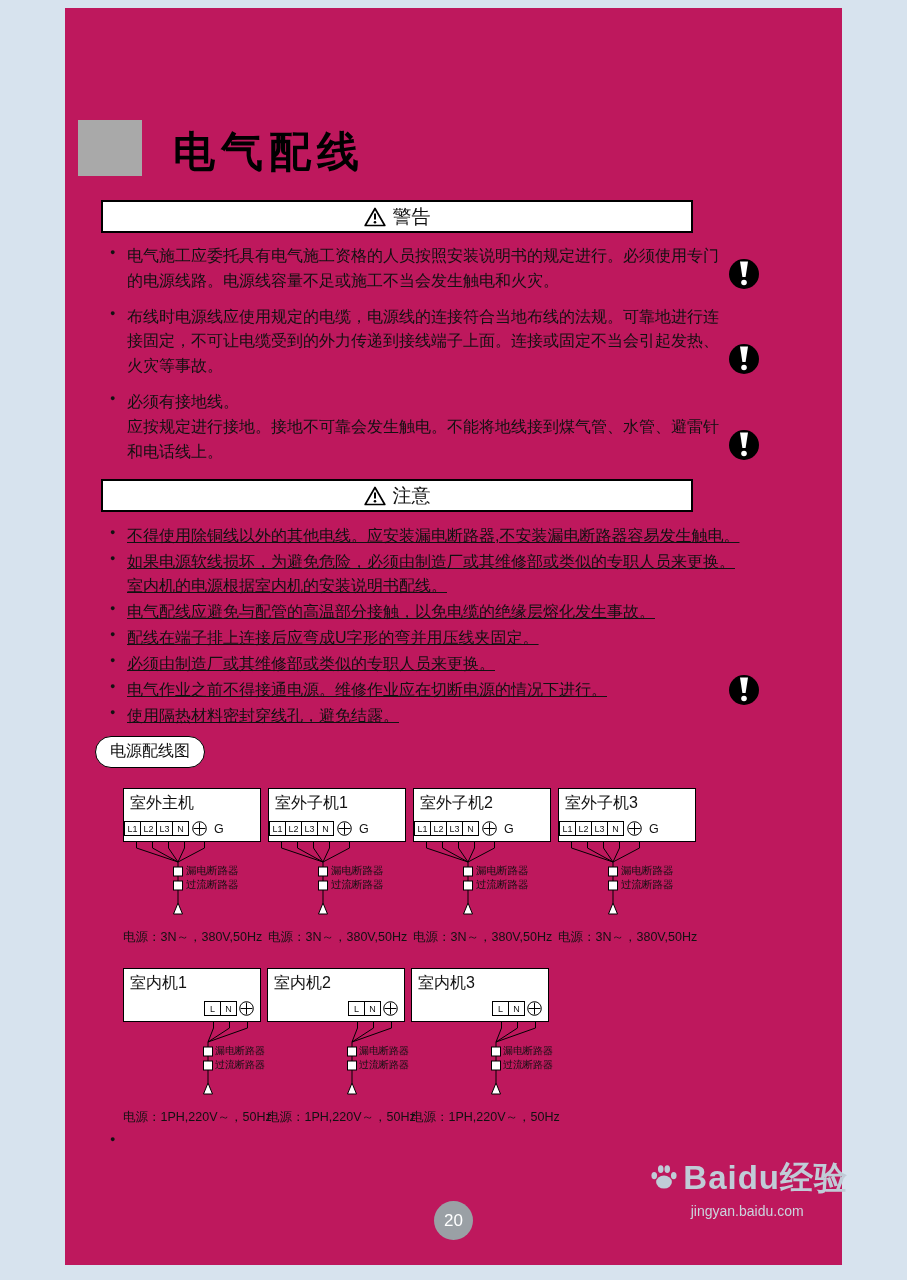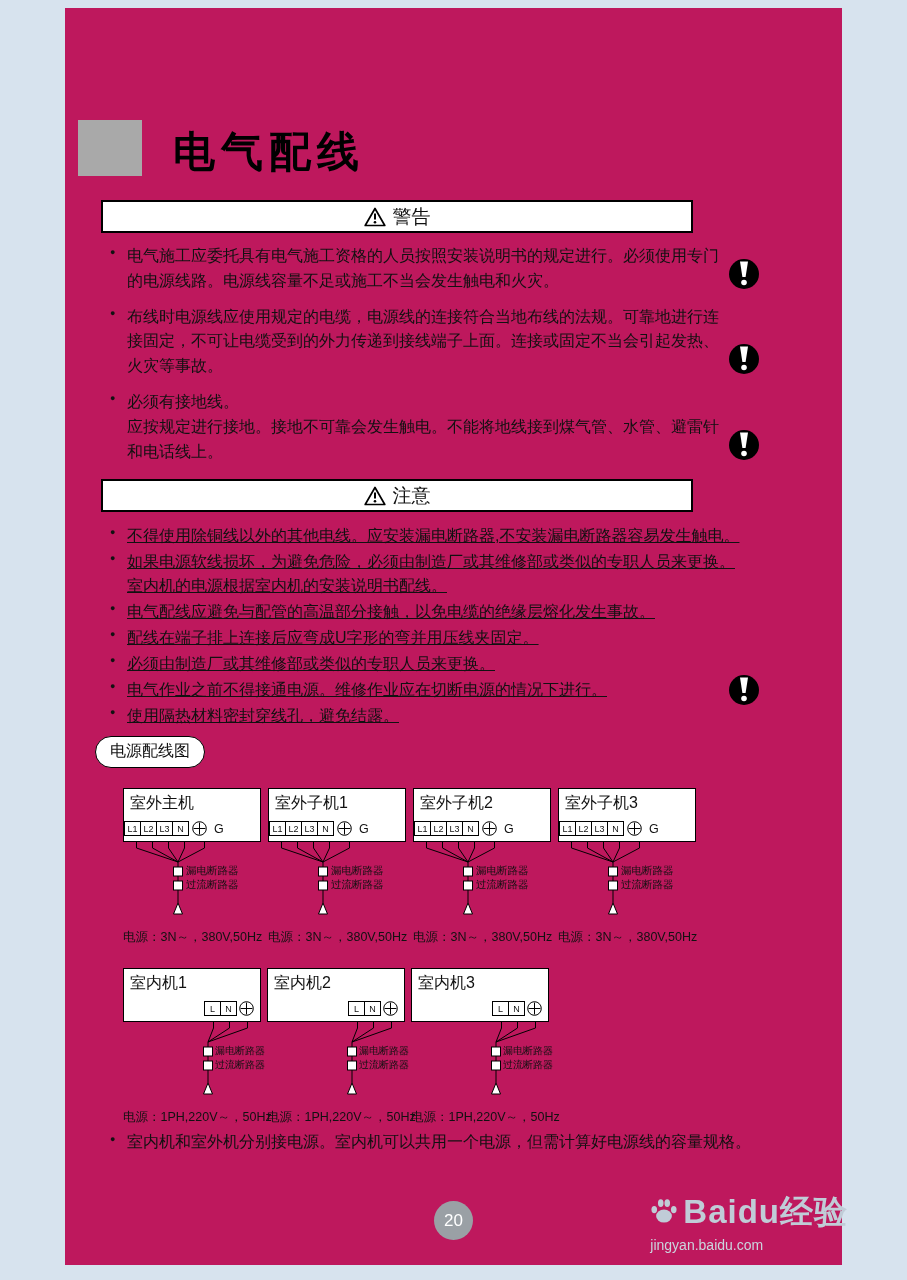--- a/index.html
+++ b/index.html
@@ -59,21 +59,21 @@
   .bk2 { top:91px; }
   .power-label { margin-top:13px; font-size:12.5px; text-align:center; white-space:nowrap; }
 
   .footer-note { position:absolute; left:45px; top:1122px; width:712px; font-size:16px; line-height:1.45;
     padding-left:17px; }
   .footer-note::before { content:"●"; position:absolute; left:0; top:3px; font-size:9px; }
 
   .page-num { position:absolute; left:369px; top:1193px; width:39px; height:39px; border-radius:50%;
     background:#9aa0a5; color:#fff; display:flex; align-items:center; justify-content:center; font-size:17px; }
 
-  .watermark { position:absolute; right:-6px; top:1182px; text-align:left; }
+  .watermark { position:absolute; right:-6px; top:1148px; text-align:center; }
   .wm-row { display:flex; align-items:center; gap:5px; justify-content:flex-end; }
   .wm-brand { font-size:33px; font-weight:bold; color:#c0ccd7; letter-spacing:1px; }
   .wm-url { font-size:14px; color:#cbd5de; margin-top:2px; padding-right:4px; }
 </style>
 </head>
 <body>
 
 <div class="page">
 
   <div class="title-square"></div>
@@ -394,21 +394,20 @@
         <polygon points="85,61 80.5,72 89.5,72" fill="#fff" stroke="#000"></polygon>
       </svg>
       <div class="bk-label bk1">漏电断路器</div>
       <div class="bk-label bk2">过流断路器</div>
       <div class="power-label">电源：1PH,220V～，50Hz</div>
     </div>
 
   </div>
 
   <div class="footer-note">
-    <span class="sub">室内机和室外机分别接电源。室内机可以共用一个电源，但需计算好电源线的容量规格。</span>
   </div>
 
   <div class="page-num">20</div>
 
   <div class="watermark">
     <div class="wm-row">
       <span>
         <svg width="28" height="26" viewBox="0 0 30 28" fill="#c0ccd7">
           <ellipse cx="15" cy="19.5" rx="8.5" ry="7"></ellipse>
           <ellipse cx="4.5" cy="12.5" rx="3" ry="4"></ellipse>

